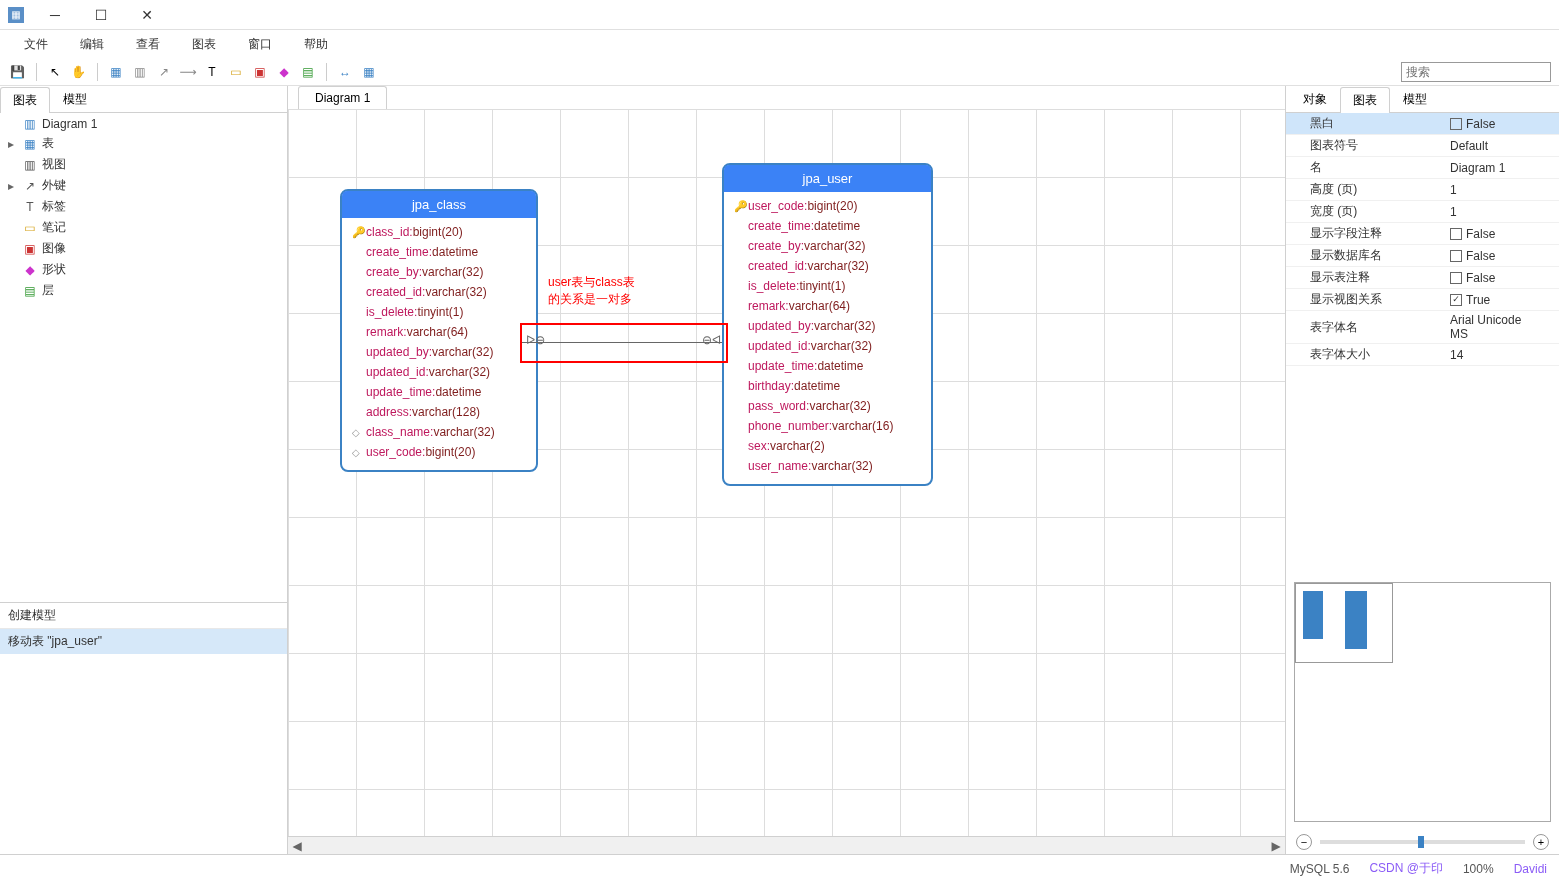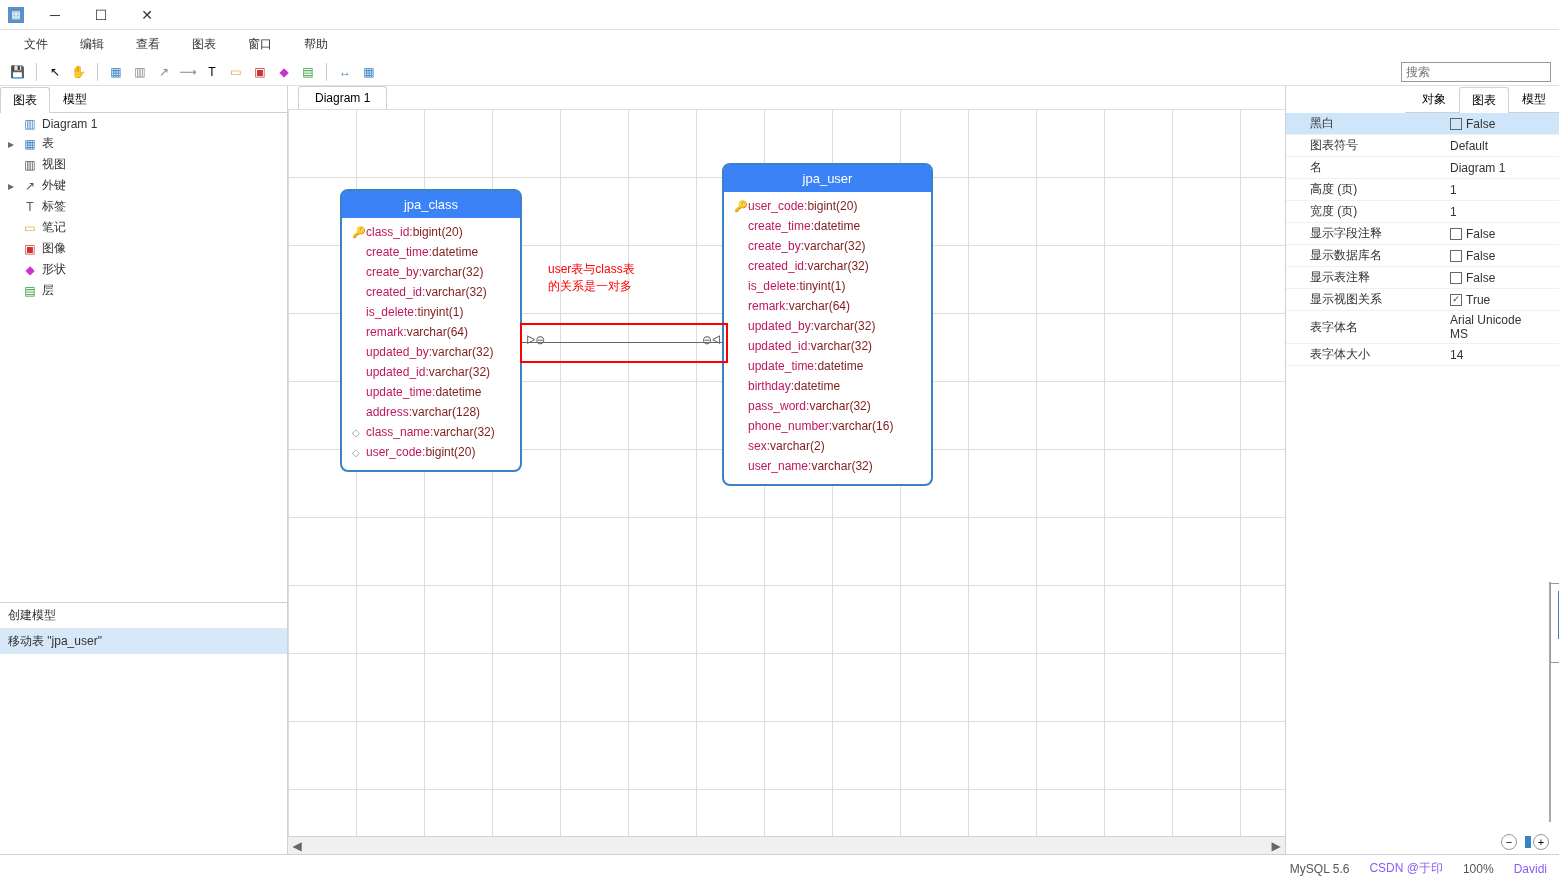--- a/index.html
+++ b/index.html
@@ -52,21 +52,21 @@
 
 .anno-box { position: absolute; border: 2px solid #ff0000; }
 .anno-text { position: absolute; color: #ff0000; font-size: 14px; line-height: 1.4; }
 
 .rel-line { position: absolute; border-top: 1px solid #666; }
 .rel-end { position: absolute; font-size: 12px; color: #666; }
 
 .hscroll { height: 18px; background: #f0f0f0; border-top: 1px solid #d0d0d0; display: flex; align-items: center; }
 .hscroll .arrow-btn { width: 18px; text-align: center; color: #666; }
 
-.right-panel { width: 274px; border-left: 1px solid #d0d0d0; display: flex; flex-direction: column; align-items: flex-end; }
+.right-panel { width: 274px; border-left: 1px solid #d0d0d0; display: flex; flex-direction: column; }
 .right-tabs { display: flex; border-bottom: 1px solid #d0d0d0; padding-left: 4px; }
 .right-tabs .rtab { padding: 4px 12px; border: 1px solid transparent; border-bottom: none; cursor: pointer; }
 .right-tabs .rtab.active { border-color: #d0d0d0; background: #fff; border-top-left-radius: 3px; border-top-right-radius: 3px; position: relative; top: 1px; }
 .props { flex: 0 0 auto; }
 .prop-row { display: flex; align-items: center; padding: 2px 24px; border-bottom: 1px solid #f0f0f0; }
 .prop-row .pname { width: 140px; color: #333; }
 .prop-row .pval { flex: 1; color: #333; display: flex; align-items: center; gap: 4px; }
 .prop-row.sel { background: #cfe5fa; }
 .chk { width: 12px; height: 12px; border: 1px solid #666; display: inline-flex; align-items: center; justify-content: center; font-size: 9px; line-height: 1; }
 
@@ -200,21 +200,21 @@
       <div style="height:200px"></div>
     </div>
   </div>
 
   <div class="canvas-area">
     <div class="canvas-tabs">
       <div class="ctab">Diagram 1</div>
     </div>
     <div class="canvas">
 
-      <div class="entity" id="ent-class" style="left:52px; top:80px; width:182px;">
+      <div class="entity" id="ent-class" style="left:52px; top:80px; width:198px;">
         <div class="e-hdr">jpa_class</div>
         <div class="e-body">
             <div class="col">
               <span class="key">🔑</span>
               <span class="cname">class_id: </span>
               <span class="ctype">bigint(20)</span>
             </div>
             <div class="col">
               <span class="key"></span>
               <span class="cname">create_time: </span>
@@ -347,21 +347,21 @@
               <span class="ctype">varchar(32)</span>
             </div>
           </div>
       </div>
 
       <div class="rel-line" style="left:234px; top:233px; width:200px;"></div>
       <div class="rel-end" style="left:238px; top:224px;">ᐅ⊖</div>
       <div class="rel-end" style="left:414px; top:224px;">⊖ᐊ</div>
 
       <div class="anno-box" style="left:232px; top:214px; width:208px; height:40px;"></div>
-      <div class="anno-text" style="left:260px; top:152px;">
+      <div class="anno-text" style="left:260px; top:165px;">
         <div>user表与class表</div>
         <div>的关系是一对多</div>
       </div>
 
     </div>
     <div class="hscroll">
       <div class="arrow-btn">◀</div>
       <div style="flex:1"></div>
       <div class="arrow-btn">▶</div>
     </div>

